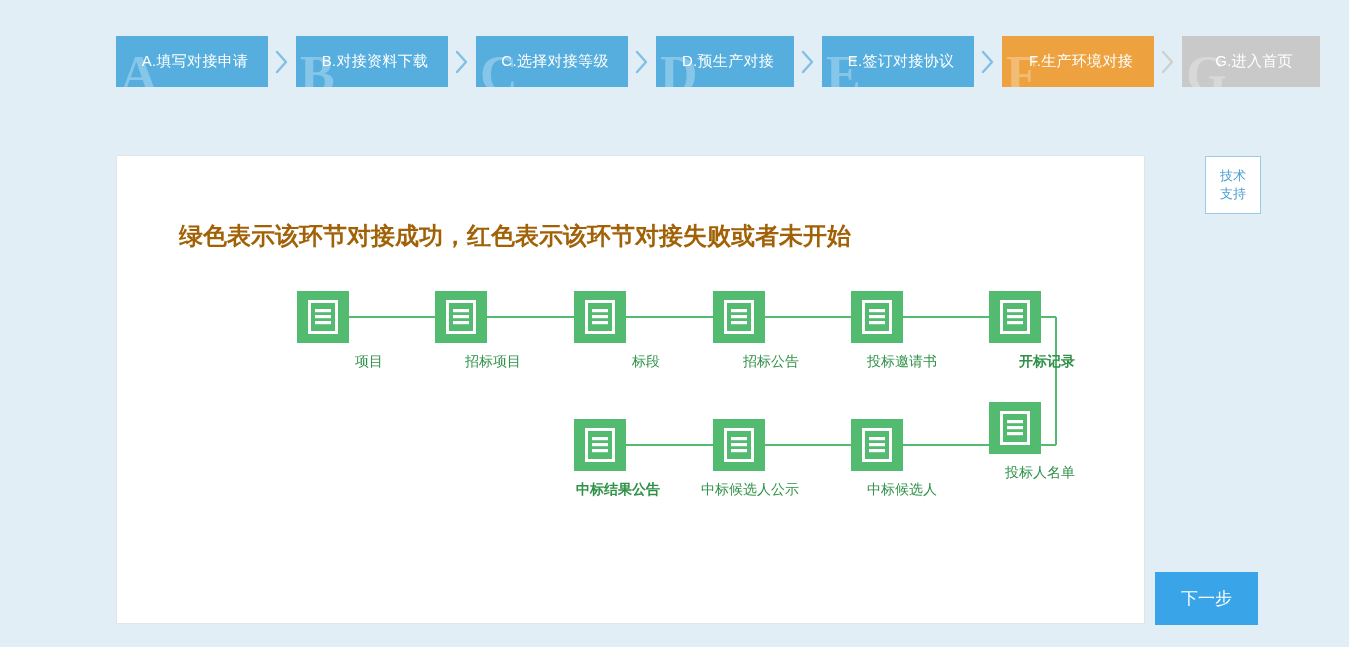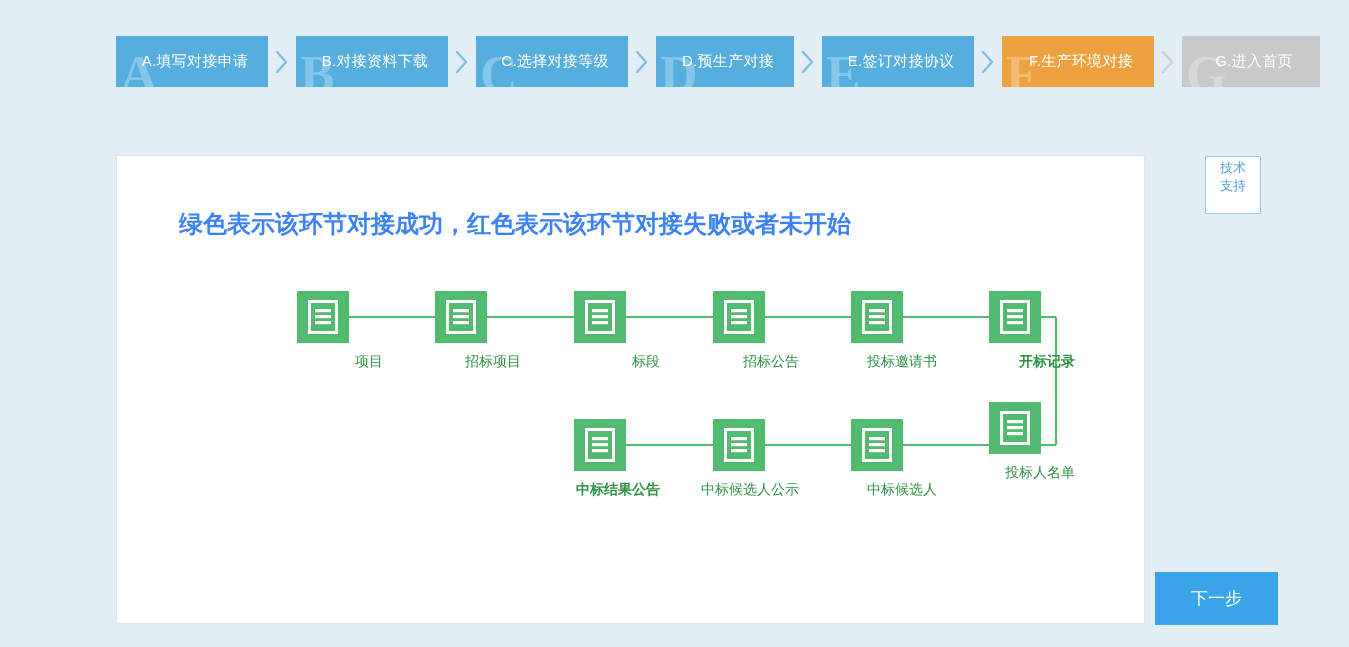--- a/index.html
+++ b/index.html
@@ -82,22 +82,22 @@
     top: 155px;
     width: 1029px;
     height: 469px;
     background: #ffffff;
     border: 1px solid #dfe6ea;
   }
 
   #notice-text {
     position: absolute;
     left: 62px;
-    top: 52px;
-    color: #3b82f6;
+    top: 64px;
+    color: #a16207;
     font-size: 24px;
     font-weight: bold;
     white-space: nowrap;
   }
 
   
   #flow-area {
     position: absolute;
     left: 0;
     top: 0;
@@ -141,30 +141,30 @@
     left: 1205px;
     top: 156px;
     width: 56px;
     height: 58px;
     background: #ffffff;
     border: 1px solid #9dc9e4;
     color: #4a9fd4;
     font-size: 13px;
     line-height: 18px;
     text-align: center;
-    padding-top: 2px;
+    padding-top: 10px;
     cursor: pointer;
   }
   #support-button div { pointer-events: none; }
 
   #next-button {
     position: absolute;
     left: 1155px;
     top: 572px;
-    width: 123px;
+    width: 103px;
     height: 53px;
     background: #39a5e8;
     border: none;
     color: #ffffff;
     font-size: 17px;
     cursor: pointer;
     font-family: "Liberation Sans", "DejaVu Sans", sans-serif;
   }
 </style>
 </head>

